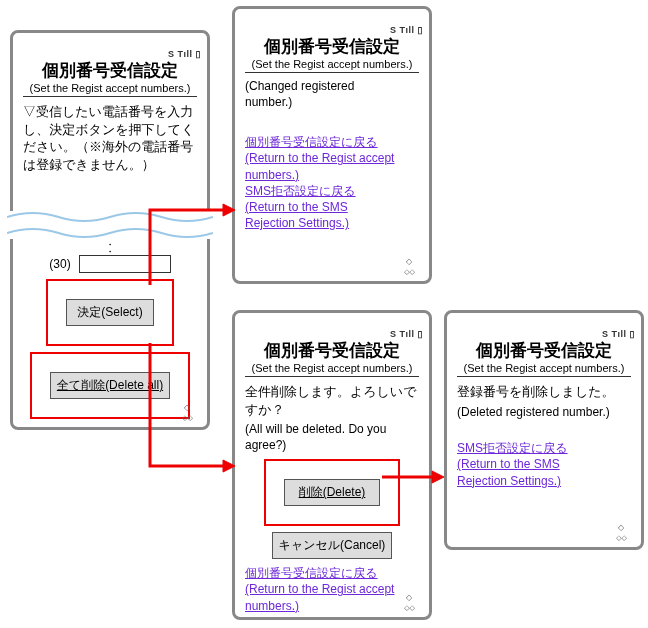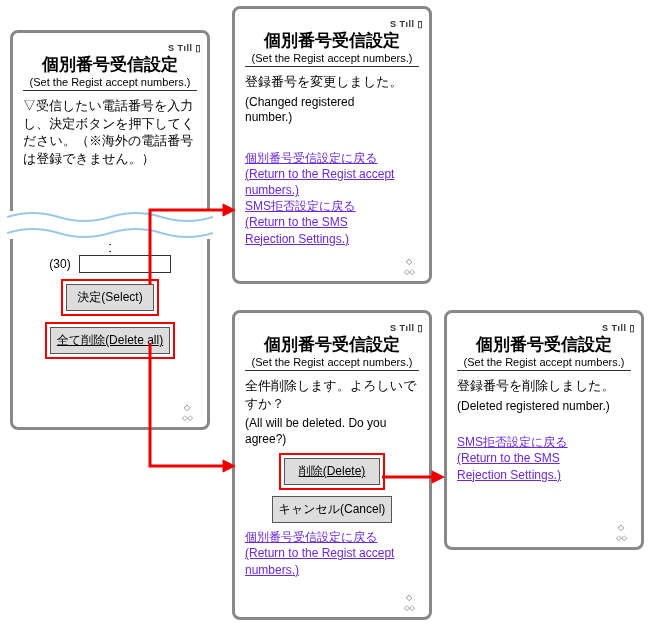--- a/index.html
+++ b/index.html
@@ -14,21 +14,21 @@
   .phone {
     position: absolute;
     background: #fff;
     border: 3px solid #888;
     border-radius: 8px;
     box-sizing: border-box;
   }
   .status-bar {
     font-size: 9px;
     text-align: right;
-    padding: 10px 6px 0 0;
+    padding: 16px 6px 0 0;
     color: #333;
     letter-spacing: 0.5px;
     font-weight: bold;
   }
   .screen-content {
     font-size: 12px;
     padding: 0 10px 4px 10px;
     color: #000;
   }
   .title-block {
@@ -57,21 +57,21 @@
     display: inline-block;
     background: #ddd;
     border: 1px solid #555;
     font-size: 12px;
     padding: 4px 10px;
     text-align: center;
     cursor: pointer;
   }
   .red-box {
     border: 2px solid #e00;
-    padding: 3px;
+    padding: 18px;
     display: inline-block;
   }
   .btn-row {
     text-align: center;
     margin: 6px 0;
   }
   .link {
     color: #6d28d9;
     text-decoration: underline;
     cursor: pointer;
@@ -162,21 +162,20 @@
   <div class="nav-dots"></div>
 </div>
 
 <div class="phone" style="left:232px; top:6px; width:200px; height:278px;">
   <div class="status-bar">S Tıll ▯</div>
   <div class="screen-content">
     <div class="title-block">
       <div class="title-jp">個別番号受信設定</div>
       <div class="title-en">(Set the Regist accept numbers.)</div>
     </div>
-    <div class="body-text">登録番号を変更しました。</div>
     <div class="body-en">(Changed registered</div>
     <div class="body-en" style="margin-bottom:24px;">number.)</div>
 
     <div class="link">
       <span>個別番号受信設定に戻る</span><br>
       <span>(Return to the Regist accept</span><br>
       <span>numbers.)</span>
     </div>
     <div class="link">
       <span>SMS拒否設定に戻る</span><br>

